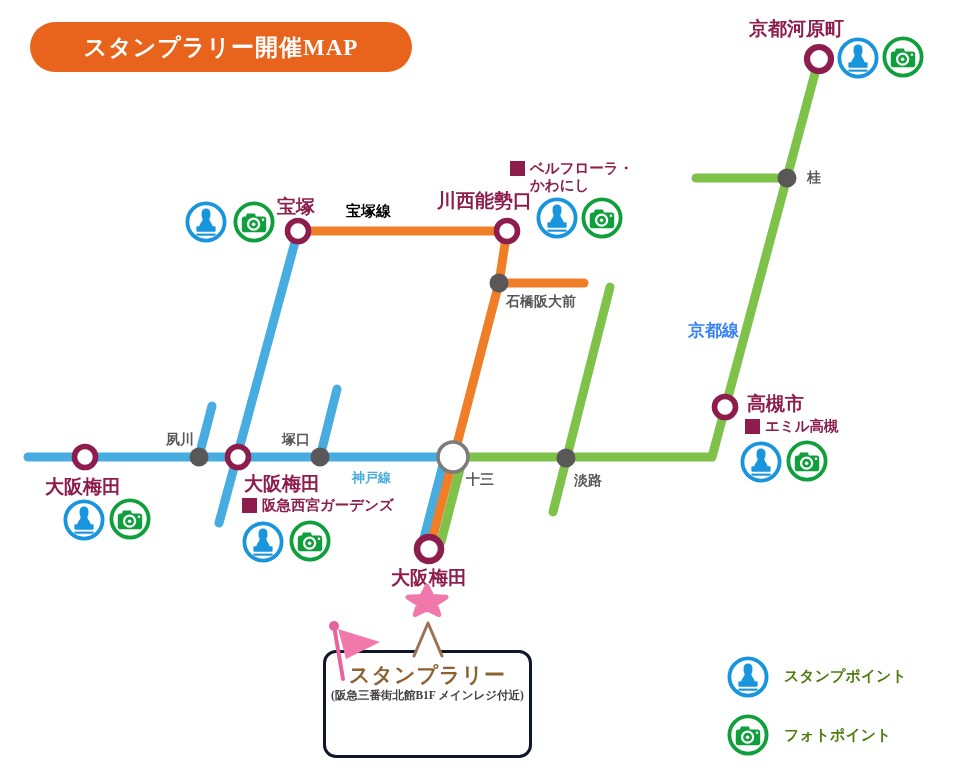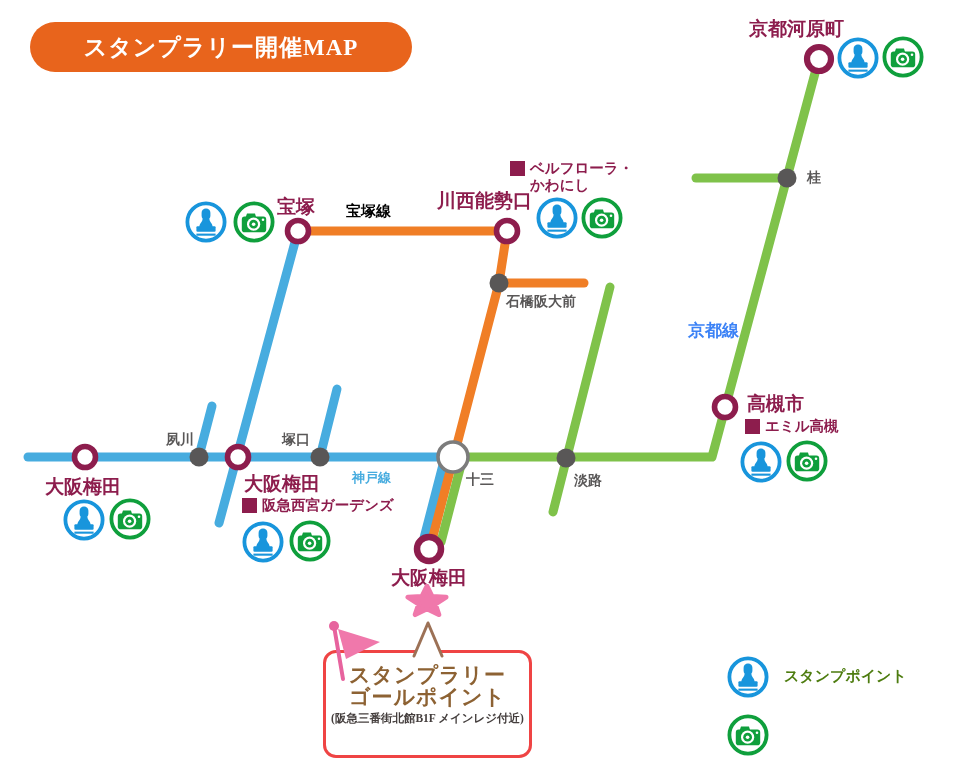--- a/index.html
+++ b/index.html
@@ -26,21 +26,21 @@
   .lc-green{color:#3b82f6;font-size:17px;}
   
   .note-row{position:absolute;display:flex;align-items:flex-start;z-index:2;
     color:#8d1d4d;font-weight:bold;font-size:14.5px;line-height:1.15;white-space:nowrap;}
   .note-row .sq{width:15px;height:15px;background:#8d1d4d;margin-right:5px;flex:0 0 auto;margin-top:1px;}
   
   .icn{position:absolute;width:42px;height:42px;z-index:2;}
   
   #goal-bubble{
     left:323px;top:650px;width:209px;height:108px;background:#ffffff;
-    border:3px solid #ef4444;border-radius:13px;box-sizing:border-box;
+    border:3px solid #0f172a;border-radius:13px;box-sizing:border-box;
     display:flex;flex-direction:column;align-items:center;justify-content:flex-start;
     padding-top:11px;z-index:3;text-align:center;
   }
   .goal-head{color:#8d6233;font-weight:bold;font-size:21px;line-height:1.07;letter-spacing:1px;white-space:nowrap;}
   .goal-store{color:#443e3d;font-weight:bold;font-size:16.5px;margin-top:5px;white-space:nowrap;}
   .goal-detail{color:#443e3d;font-weight:bold;font-size:11.5px;margin-top:2px;white-space:nowrap;}
   
   .legend-lbl{position:absolute;font-weight:bold;font-size:15px;color:#4d7c0f;z-index:2;white-space:nowrap;}
   
   #base-map{left:0;top:0;z-index:1;}
@@ -190,21 +190,20 @@
     </svg>
   <svg class="icn" style="left:242px;top:521px">
       <use href="#sym-stamp"></use>
     </svg>
   <svg class="icn" style="left:289px;top:520px">
       <use href="#sym-camera"></use>
     </svg>
 
   <div id="goal-bubble" class="abs">
     <div class="goal-head">スタンプラリー</div>
-    <div class="goal-head">ゴールポイント</div>
     <div class="goal-detail">(阪急三番街北館B1F メインレジ付近)</div>
   </div>
 
   <svg id="overlay-deco" class="abs" width="260" height="130" viewBox="0 0 260 130">
 
     <path d="M114 86 L128 53 L142 86" fill="#ffffff" stroke="#9c7156" stroke-width="3" stroke-linecap="round" stroke-linejoin="round"></path>
 
     <polygon points="127,16.4 132.1,26.6 146,27.2 135.2,34.1 138.8,44.6 127,38.7 115.2,44.6 118.8,34.1 108,27.2 121.9,26.6" fill="#f078ab" stroke="#f078ab" stroke-width="5" stroke-linejoin="round"></polygon>
 
     <g>
@@ -214,14 +213,15 @@
     </g>
   </svg>
 
   <svg class="icn" style="left:727px;top:656px">
       <use href="#sym-stamp"></use>
     </svg>
   <div class="legend-lbl" style="left:784px;top:667px">スタンプポイント</div>
   <svg class="icn" style="left:727px;top:714px">
       <use href="#sym-camera"></use>
     </svg>
+  <div class="legend-lbl" style="left:784px;top:726px">フォトポイント</div>
 
 </div>
 
 </body></html>

